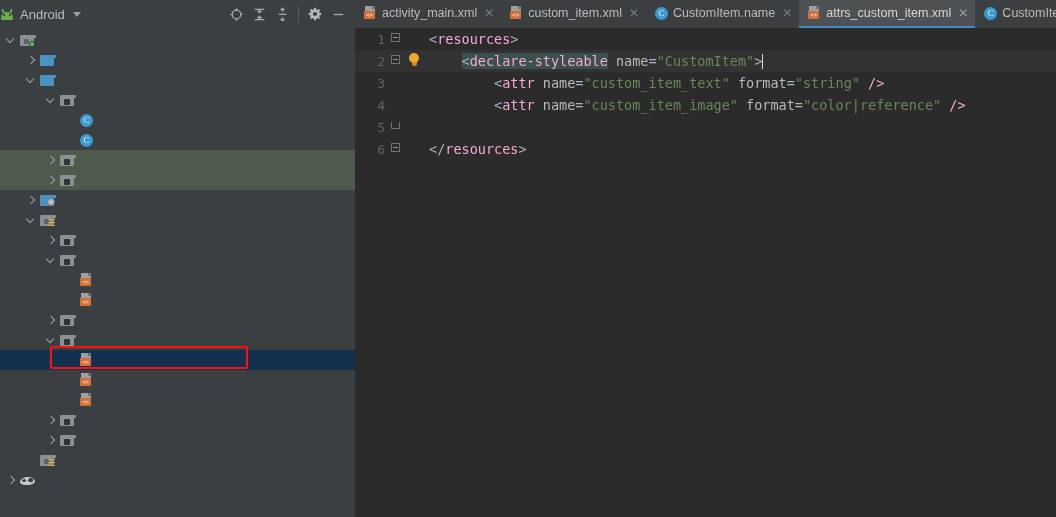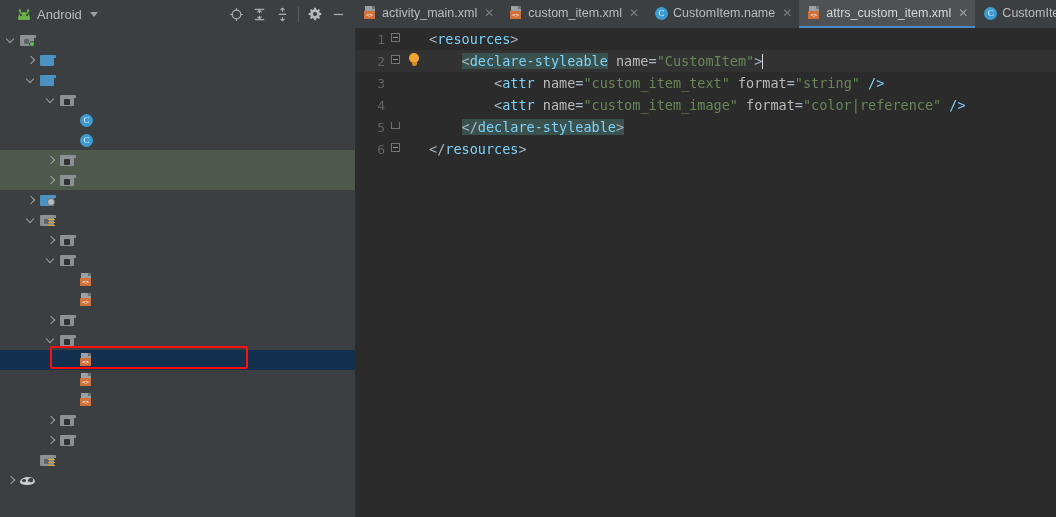--- a/index.html
+++ b/index.html
@@ -12,21 +12,21 @@
     -webkit-font-smoothing:antialiased;
   }
   #root{position:relative;width:1056px;height:517px;display:flex;flex-direction:column;}
 
   
   .toprow{display:flex;height:28px;flex:0 0 28px;background:#3c3f41;}
 
   
   .proj-header{
     width:355px;flex:0 0 355px;display:flex;align-items:center;
-    background:#3c3f41;height:28px;box-sizing:border-box;padding:0 6px 0 17px;justify-content:space-between;
+    background:#3c3f41;height:28px;box-sizing:border-box;padding:0 6px 0 0;justify-content:space-between;
   }
   .proj-title{display:flex;align-items:center;gap:6px;cursor:default;}
   .proj-title .label{font-size:13px;color:#b9bdbe;}
   .android-bot{display:inline-block;width:14px;height:11px;position:relative;}
   .android-bot .body{
     position:absolute;left:1px;top:3px;width:12px;height:8px;
     background:#6ab04c;border-radius:6px 6px 1px 1px;
   }
   .android-bot .body:after{
     content:"";position:absolute;left:2px;top:2px;width:2px;height:2px;
@@ -186,21 +186,21 @@
     position:absolute;left:3px;top:3px;width:12px;height:15px;
   }
   .bulb .glass{
     position:absolute;left:1px;top:0;width:10px;height:10px;border-radius:50%;background:#f0a732;
   }
   .bulb .base{
     position:absolute;left:3.5px;top:9px;width:5px;height:4px;background:#d08c1e;border-radius:0 0 2px 2px;
   }
 
   
-  .t-tag{color:#7dd3fc;}
+  .t-tag{color:#f9a8d4;}
   .t-attr{color:#bababa;}
   .t-val{color:#6a8759;}
   .t-punc{color:#a9b7c6;}
   .t-plain{color:#a9b7c6;}
   .hl{background:#3b514d;}
   .caret{
     display:inline-block;width:1px;height:15px;background:#d8d8d8;vertical-align:-3px;margin:0 -0.5px;
   }
 </style>
 </head>
@@ -533,21 +533,21 @@
         </div>
       </div>
 
     <div class="editor">
       <div class="caretline"></div>
       <div class="lines" id="codelines">
           <div class="ln"><div class="gutnum">1</div><div class="gutmid"><span class="foldmark"></span></div><div class="gutbulb"></div><div class="code"><span class="t-punc">&lt;</span><span class="t-tag">resources</span><span class="t-punc">&gt;</span></div></div>
           <div class="ln"><div class="gutnum">2</div><div class="gutmid"><span class="foldmark"></span></div><div class="gutbulb"><span class="bulb"><span class="glass"></span><span class="base"></span></span></div><div class="code"><span class="t-plain">&nbsp;&nbsp;&nbsp;&nbsp;</span><span class="t-punc hl">&lt;</span><span class="t-tag hl">declare-styleable</span><span class="t-plain">&nbsp;</span><span class="t-attr">name</span><span class="t-punc">=</span><span class="t-val">"CustomItem"</span><span class="t-punc">&gt;</span><span class="caret"></span></div></div>
           <div class="ln"><div class="gutnum">3</div><div class="gutmid"></div><div class="gutbulb"></div><div class="code"><span class="t-plain">&nbsp;&nbsp;&nbsp;&nbsp;&nbsp;&nbsp;&nbsp;&nbsp;</span><span class="t-punc">&lt;</span><span class="t-tag">attr</span><span class="t-plain">&nbsp;</span><span class="t-attr">name</span><span class="t-punc">=</span><span class="t-val">"custom_item_text"</span><span class="t-plain">&nbsp;</span><span class="t-attr">format</span><span class="t-punc">=</span><span class="t-val">"string"</span><span class="t-plain">&nbsp;</span><span class="t-tag">/&gt;</span></div></div>
           <div class="ln"><div class="gutnum">4</div><div class="gutmid"></div><div class="gutbulb"></div><div class="code"><span class="t-plain">&nbsp;&nbsp;&nbsp;&nbsp;&nbsp;&nbsp;&nbsp;&nbsp;</span><span class="t-punc">&lt;</span><span class="t-tag">attr</span><span class="t-plain">&nbsp;</span><span class="t-attr">name</span><span class="t-punc">=</span><span class="t-val">"custom_item_image"</span><span class="t-plain">&nbsp;</span><span class="t-attr">format</span><span class="t-punc">=</span><span class="t-val">"color|reference"</span><span class="t-plain">&nbsp;</span><span class="t-tag">/&gt;</span></div></div>
-          <div class="ln"><div class="gutnum">5</div><div class="gutmid"><span class="foldend"></span></div><div class="gutbulb"></div><div class="code"><span class="t-plain">&nbsp;&nbsp;&nbsp;&nbsp;</span><span class="t-punc hl">&lt;/</span><span class="t-tag hl">declare-styleable</span><span class="t-punc hl">&gt;</span></div></div>
+          <div class="ln"><div class="gutnum">5</div><div class="gutmid"><span class="foldend"></span></div><div class="gutbulb"></div></div>
           <div class="ln"><div class="gutnum">6</div><div class="gutmid"><span class="foldmark"></span></div><div class="gutbulb"></div><div class="code"><span class="t-punc">&lt;/</span><span class="t-tag">resources</span><span class="t-punc">&gt;</span></div></div>
         </div>
     </div>
 
   </div>
 
   <div class="redbox"></div>
 
 </div>
 

